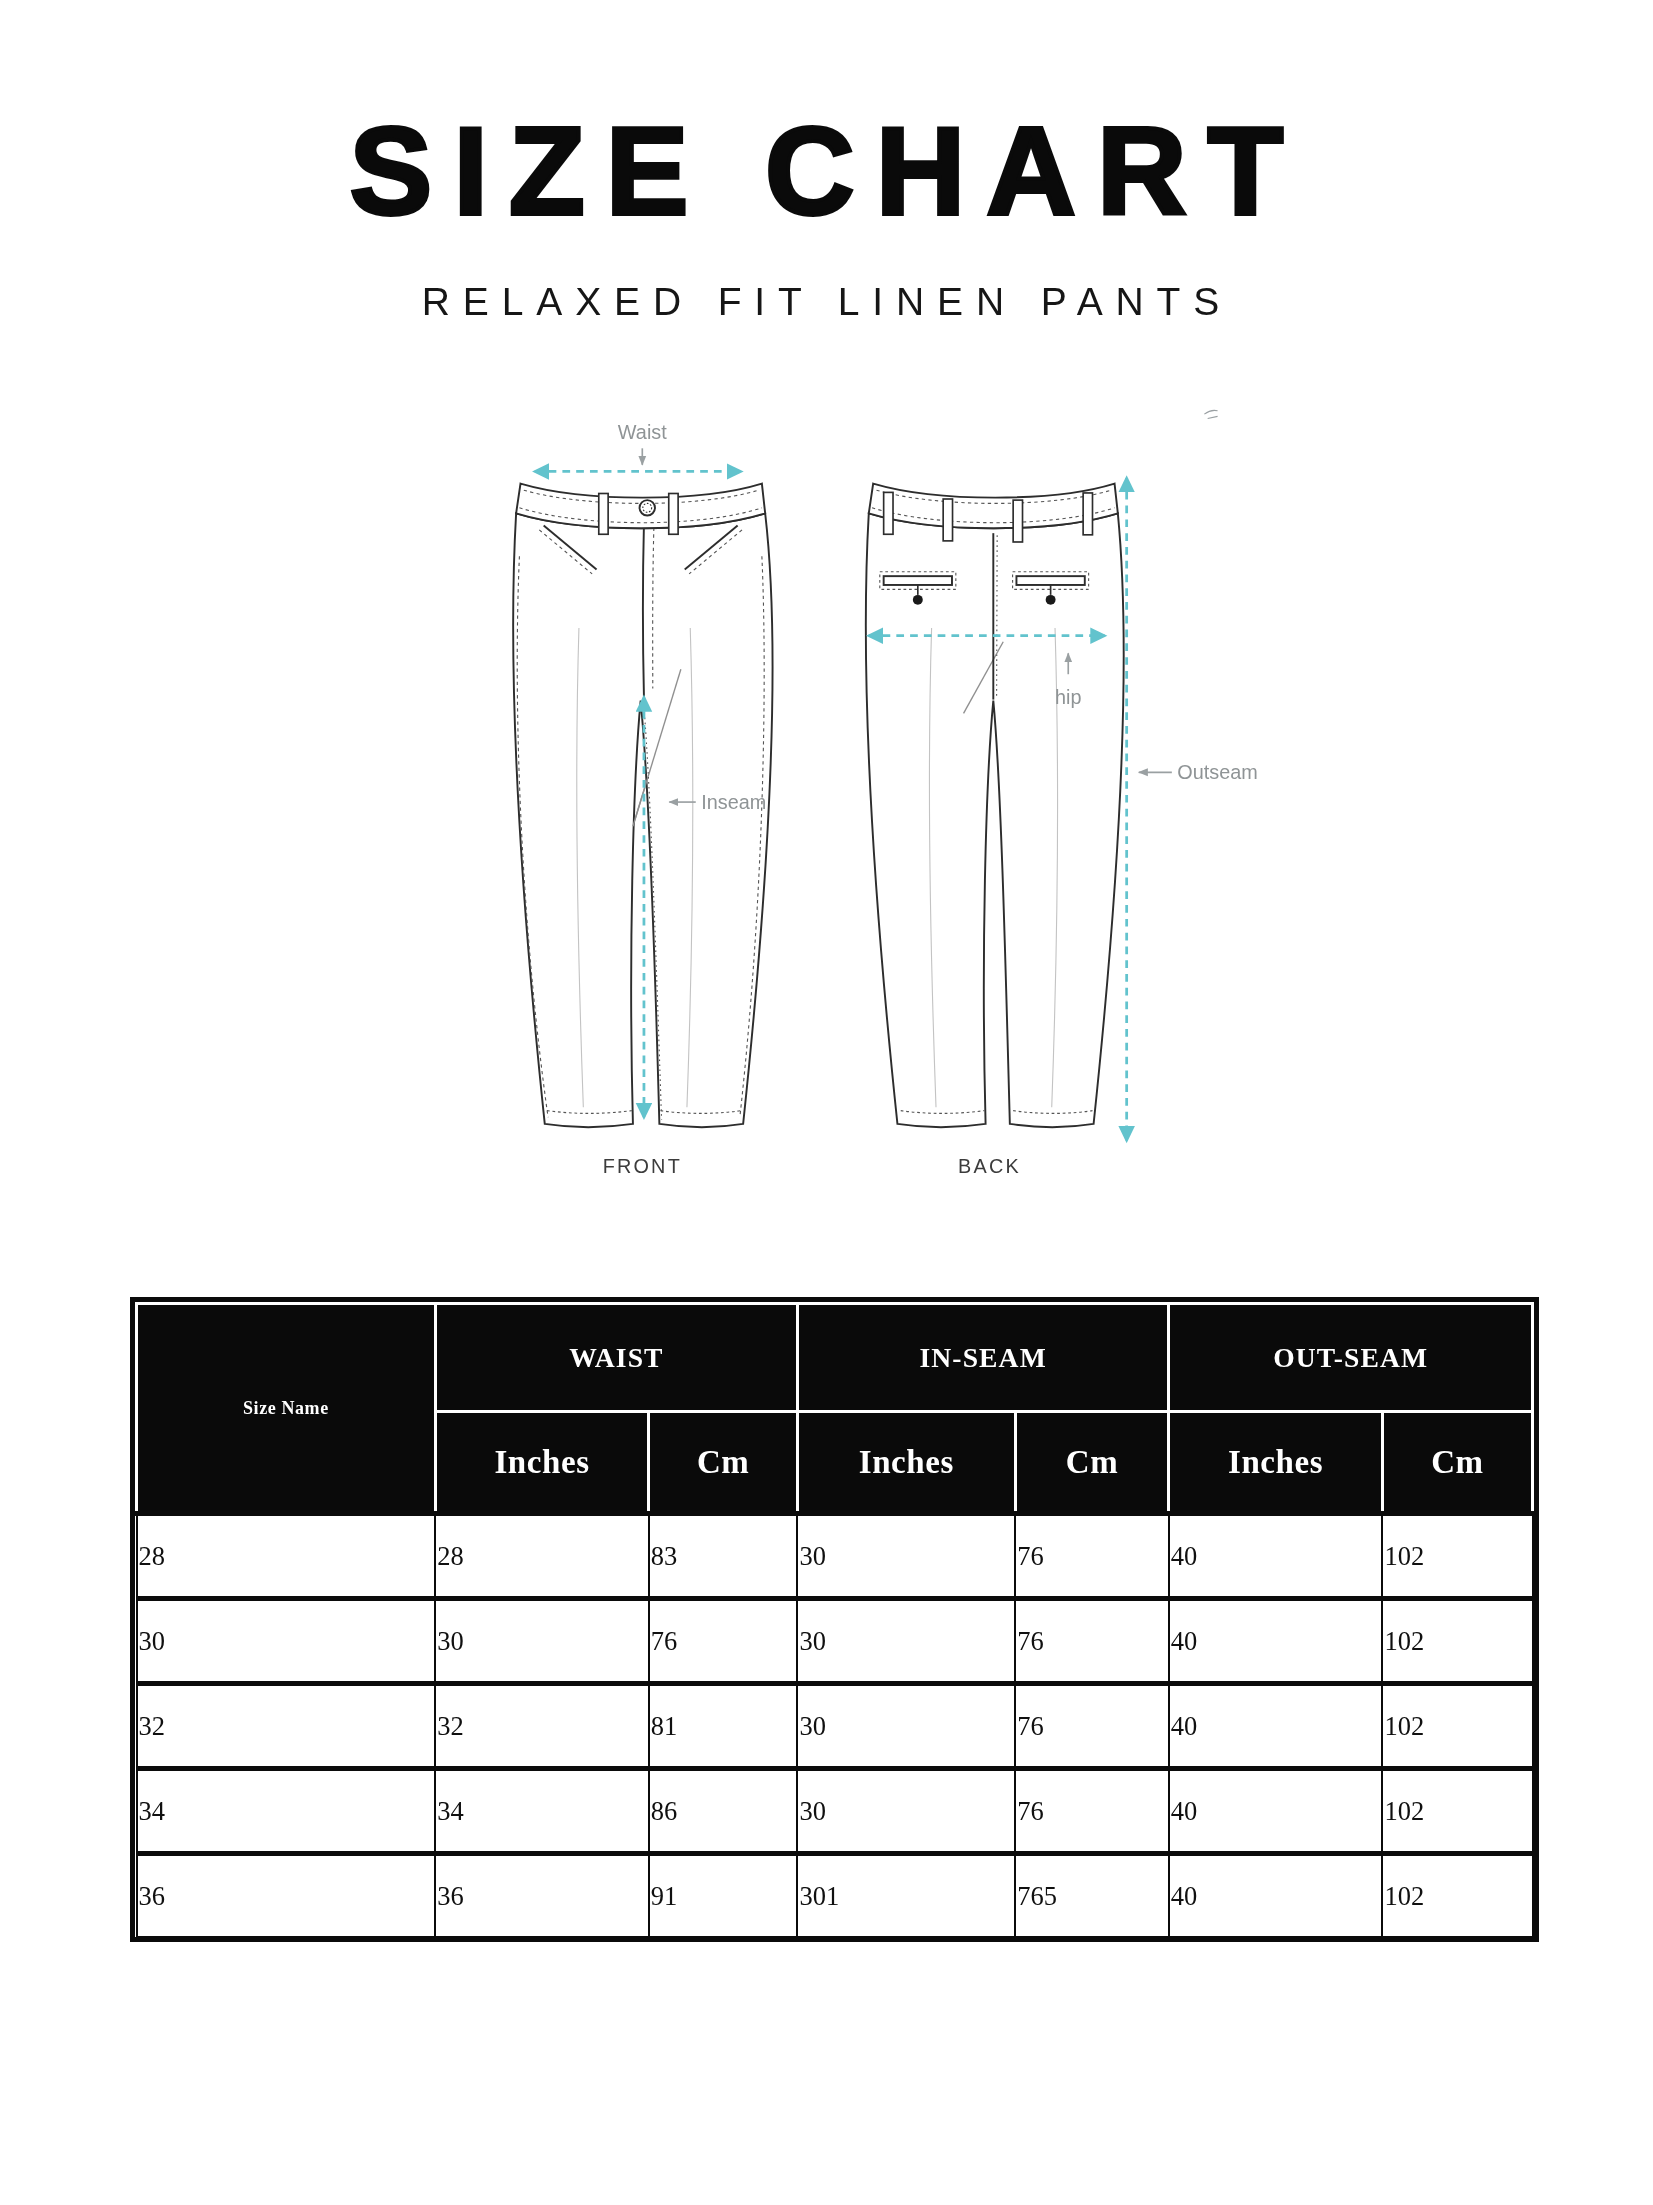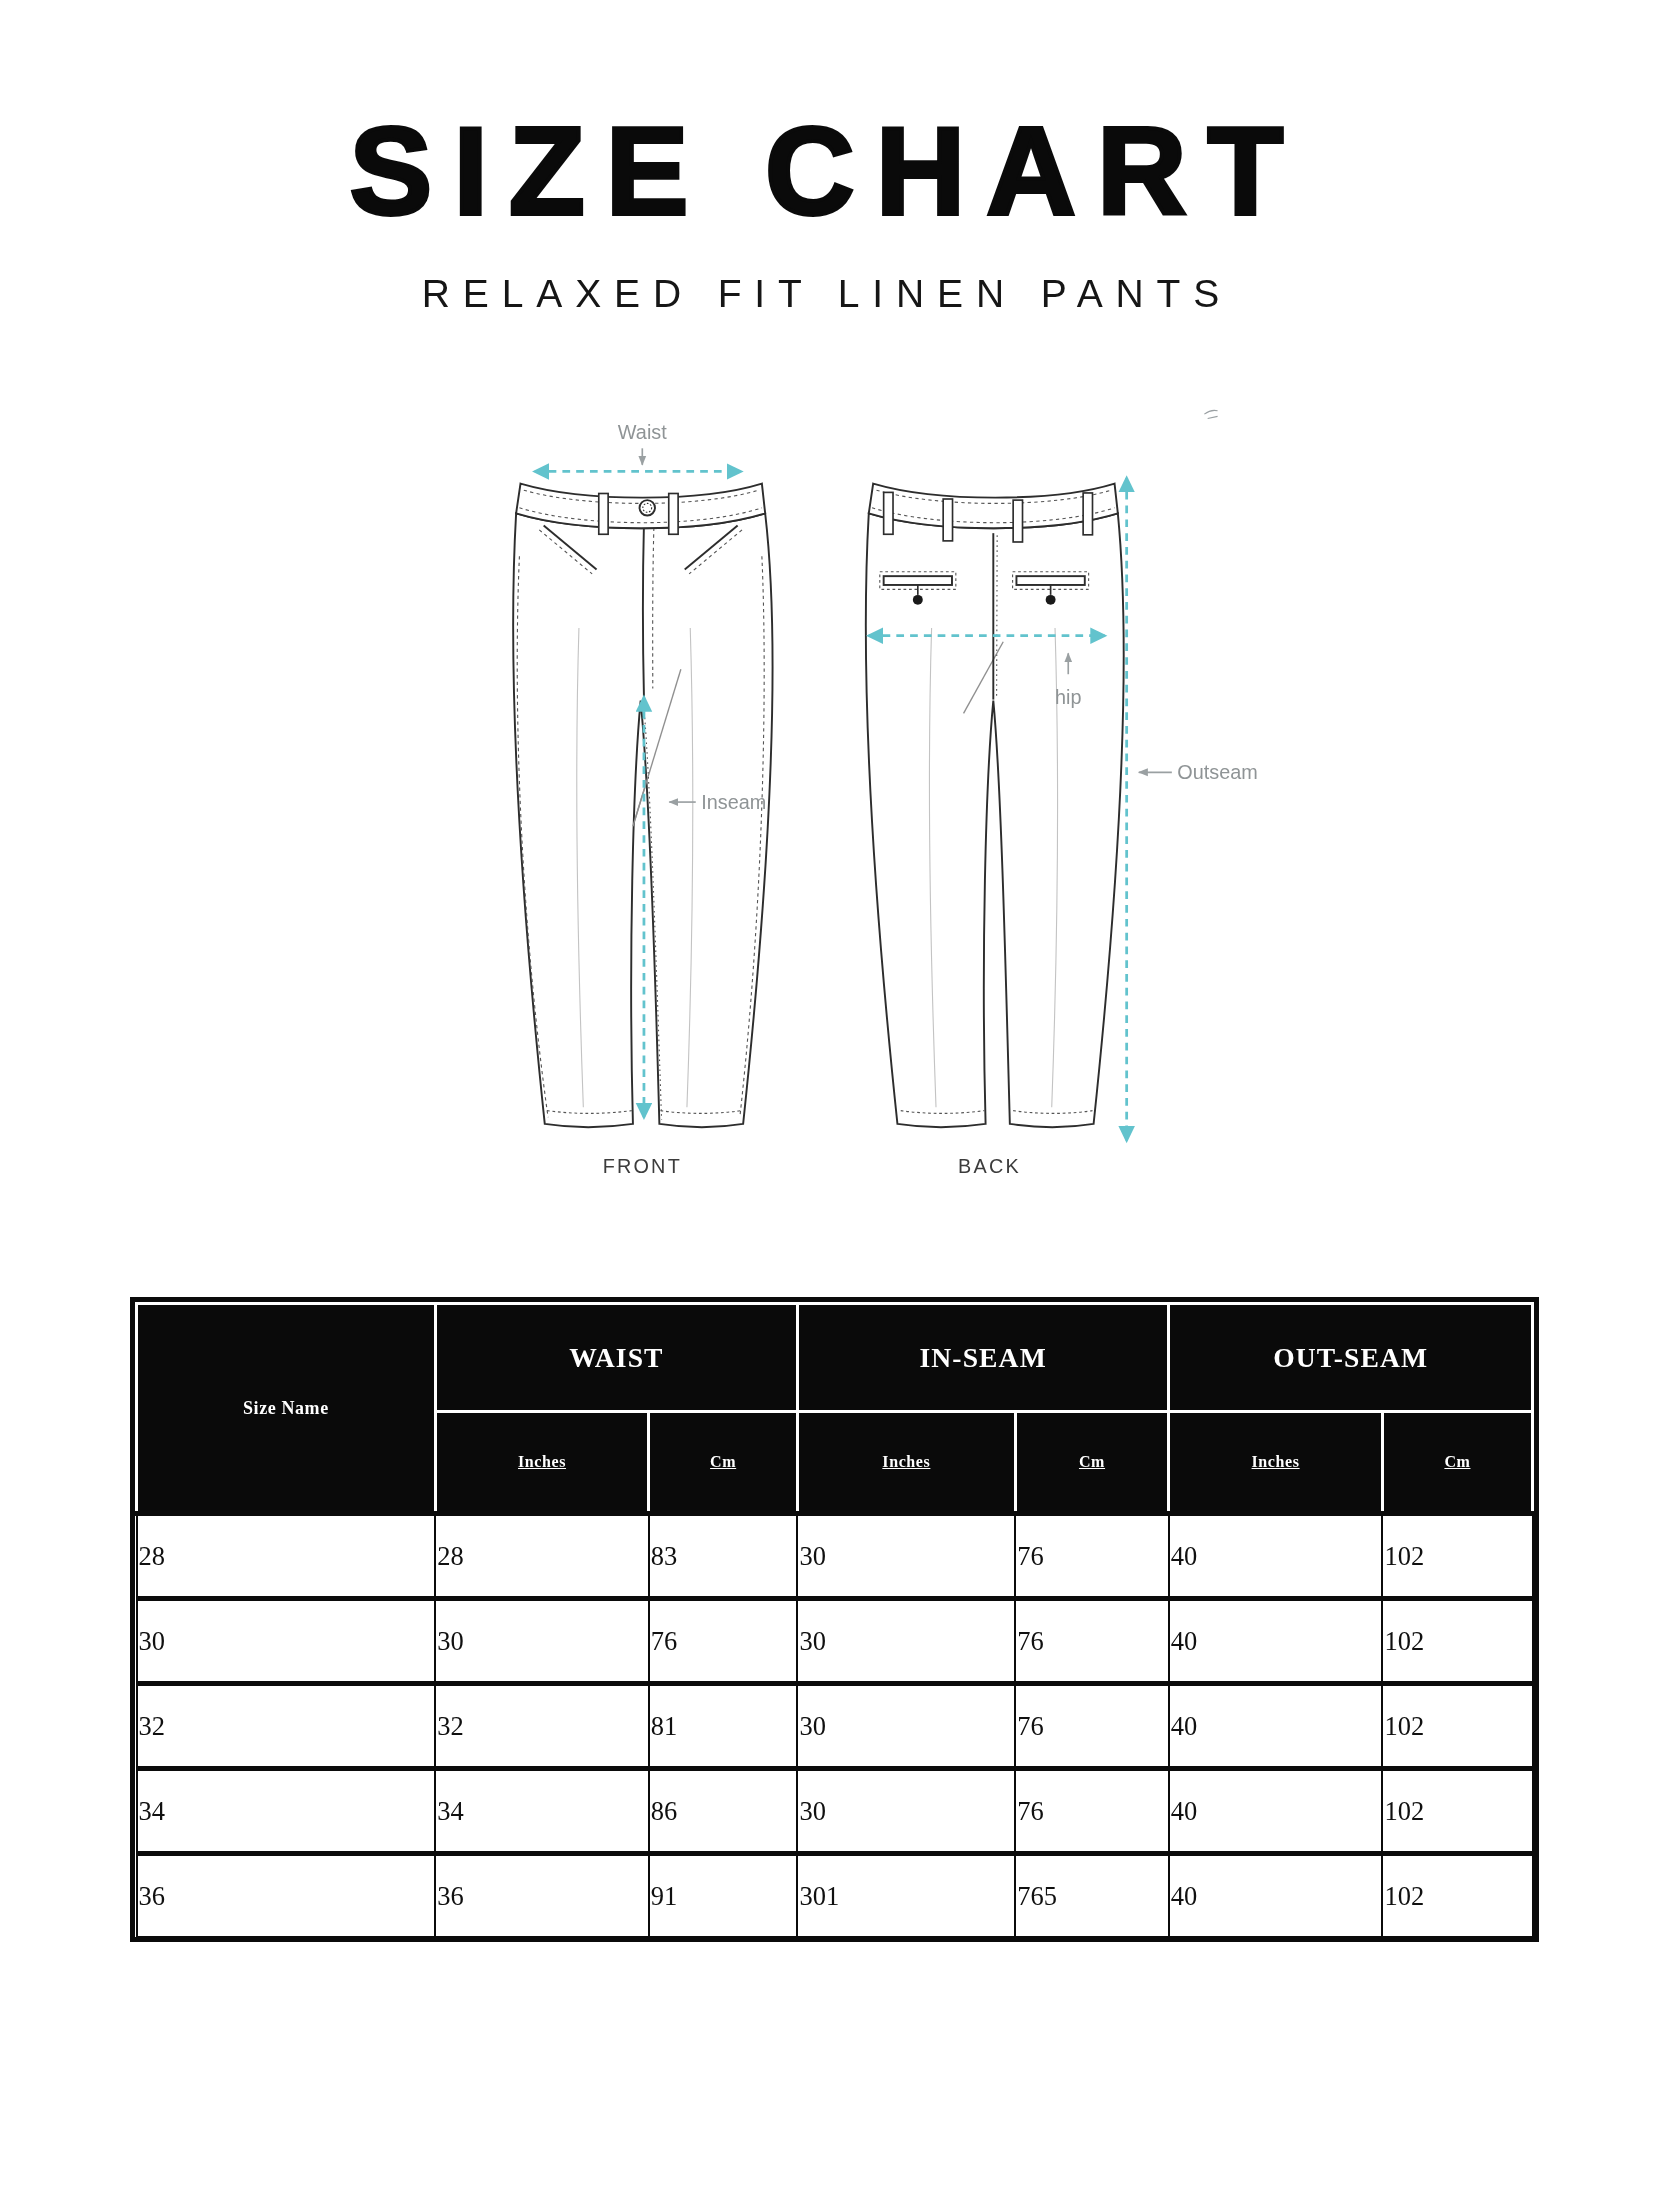--- a/index.html
+++ b/index.html
@@ -3,39 +3,39 @@
 <meta charset="utf-8">
 <style>
   html,body{margin:0;padding:0;background:#ffffff;}
   .page{position:relative;width:1654px;height:2205px;background:#ffffff;overflow:hidden;
         font-family:"Liberation Sans",sans-serif;}
 
   
   .title{position:absolute;top:109px;left:0;width:100%;text-align:center;
          font-size:124px;font-weight:bold;letter-spacing:0.17em;line-height:1;
          color:#0a0a0a;-webkit-text-stroke:3.9px #0a0a0a;white-space:nowrap;}
-  .subtitle{position:absolute;top:274px;left:0;width:100%;text-align:center;
+  .subtitle{position:absolute;top:282px;left:0;width:100%;text-align:center;
          font-size:39px;font-weight:normal;letter-spacing:0.33em;line-height:1;
          color:#161616;white-space:nowrap;}
 
   
   .diagram{position:absolute;left:496px;top:391px;width:772px;height:799px;}
   .mlabel{font-family:"Liberation Sans",sans-serif;font-size:36px;fill:#8F9496;}
   .viewlabel{font-family:"Liberation Sans",sans-serif;font-size:36px;fill:#3c3c3c;letter-spacing:4px;}
 
   
   .table-wrap{position:absolute;left:130px;top:1297px;width:1409px;height:645px;
               box-sizing:border-box;border:5.5px solid #0b0b0b;background:#ffffff;}
   table.size{width:100%;height:100%;border-collapse:collapse;table-layout:fixed;
              font-family:"Liberation Serif",serif;}
   table.size th{background:#0a0a0a;color:#ffffff;border:3.3px solid #ffffff;
                 font-weight:bold;text-align:center;vertical-align:middle;}
   .th-group{font-size:27.6px;letter-spacing:1.1px;}
   .th-corner{font-size:18px;letter-spacing:0.6px;}
-  .th-unit{font-size:16px;letter-spacing:0.6px;text-decoration:underline;}
+  .th-unit{font-size:33px;letter-spacing:0.6px;}
   table.size td{background:#ffffff;color:#101010;text-align:left;vertical-align:middle;
                 font-size:26.5px;border-left:2.8px solid #0b0b0b;border-right:2.8px solid #0b0b0b;
                 border-top:5.5px solid #0b0b0b;border-bottom:5.5px solid #0b0b0b;}
   tr.h1{height:108px;} tr.h2{height:102px;} tr.r{height:85px;}
 
   
   .footer{position:absolute;top:2013px;left:0;width:100%;text-align:center;
           font-size:31px;line-height:57px;color:#161616;letter-spacing:0.6px;}
 </style>
 </head>

